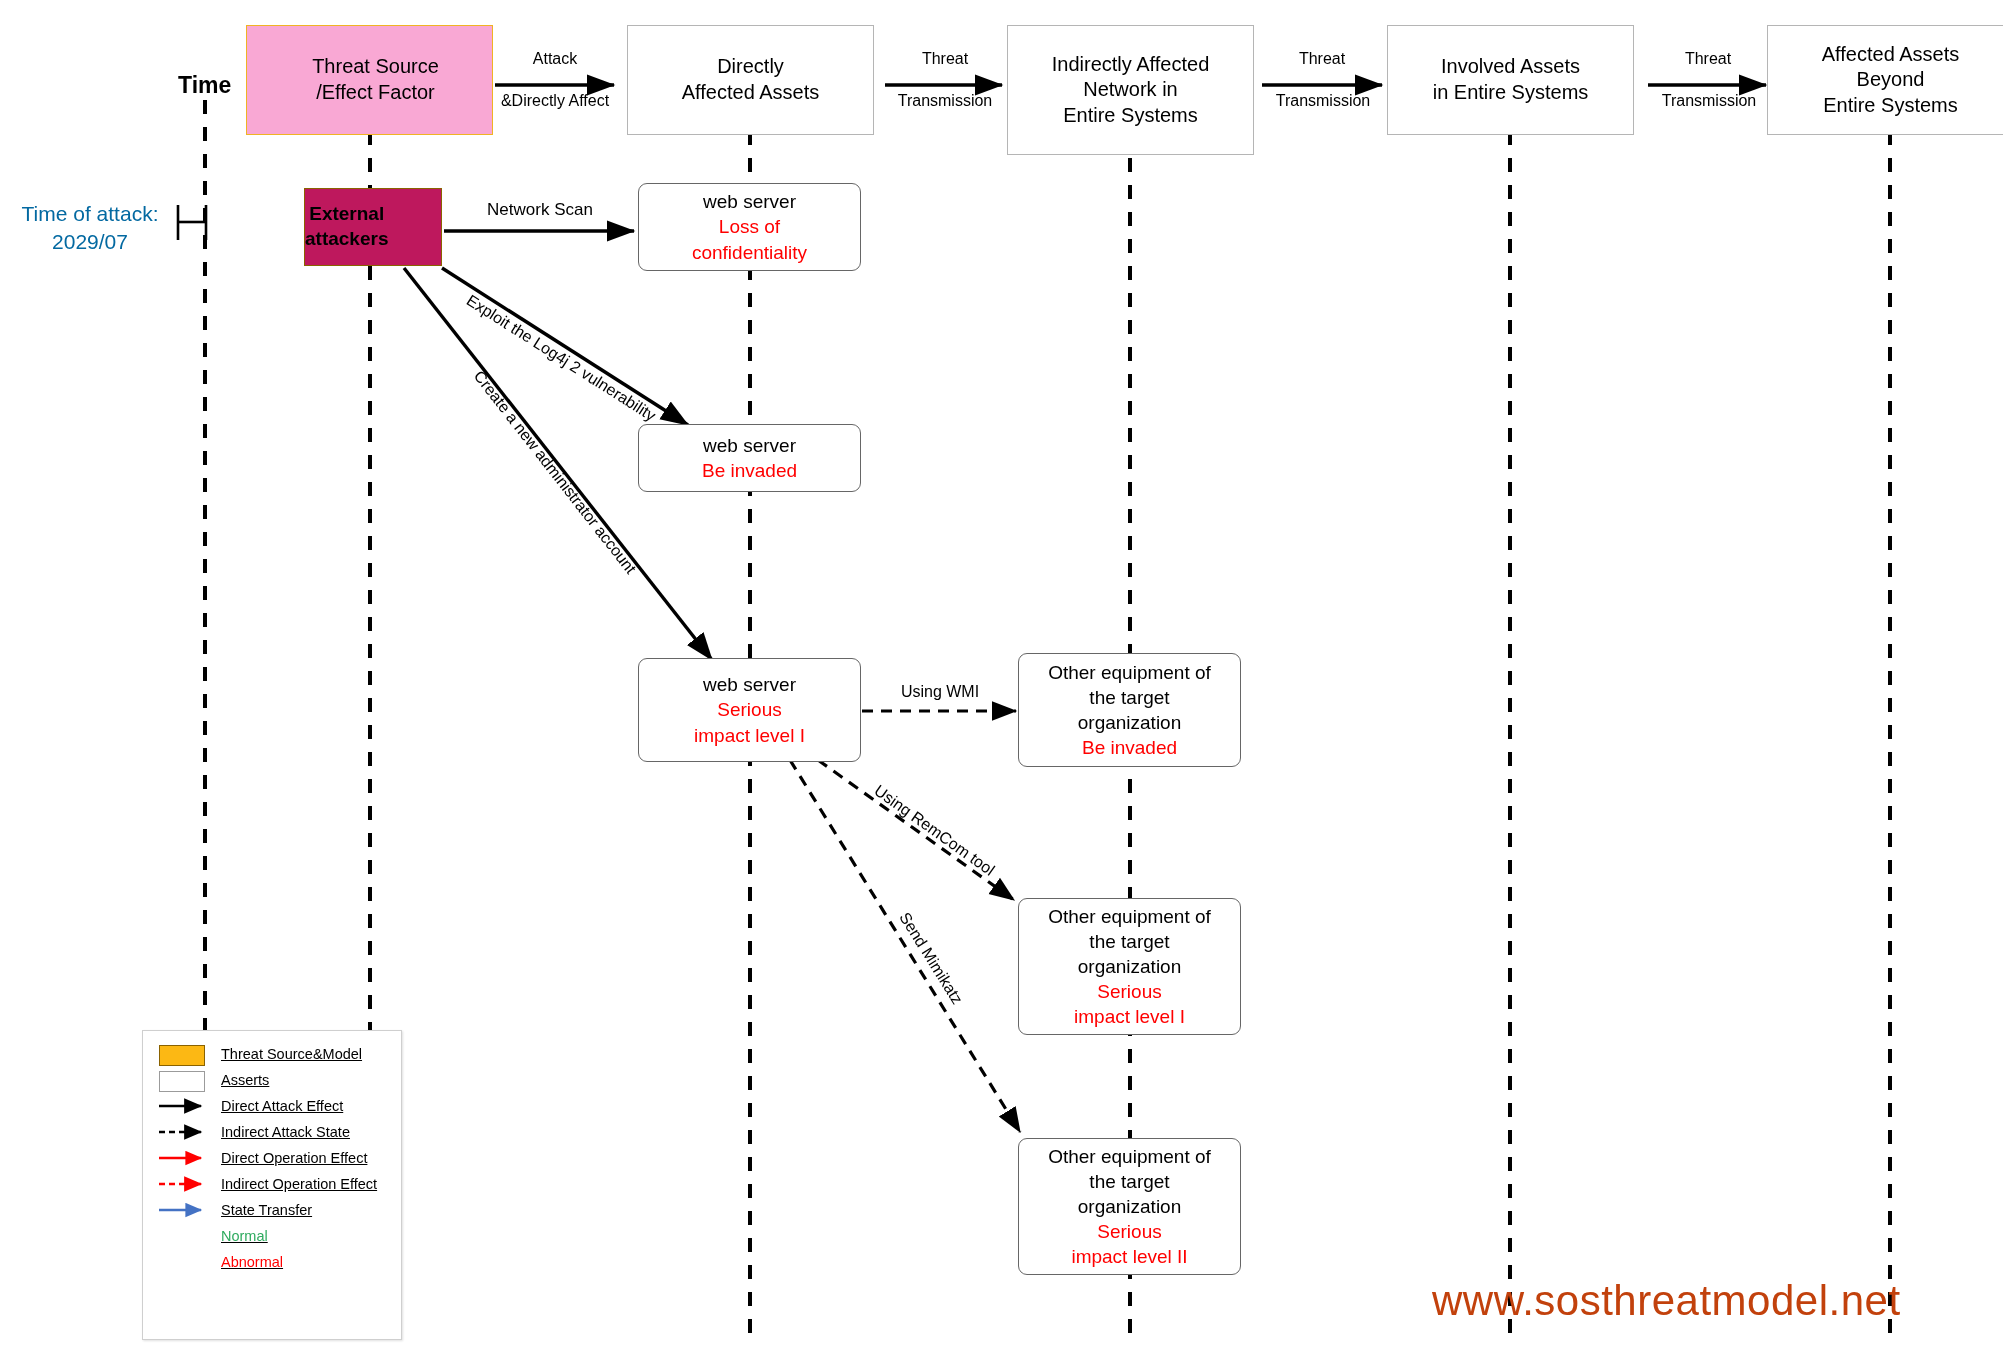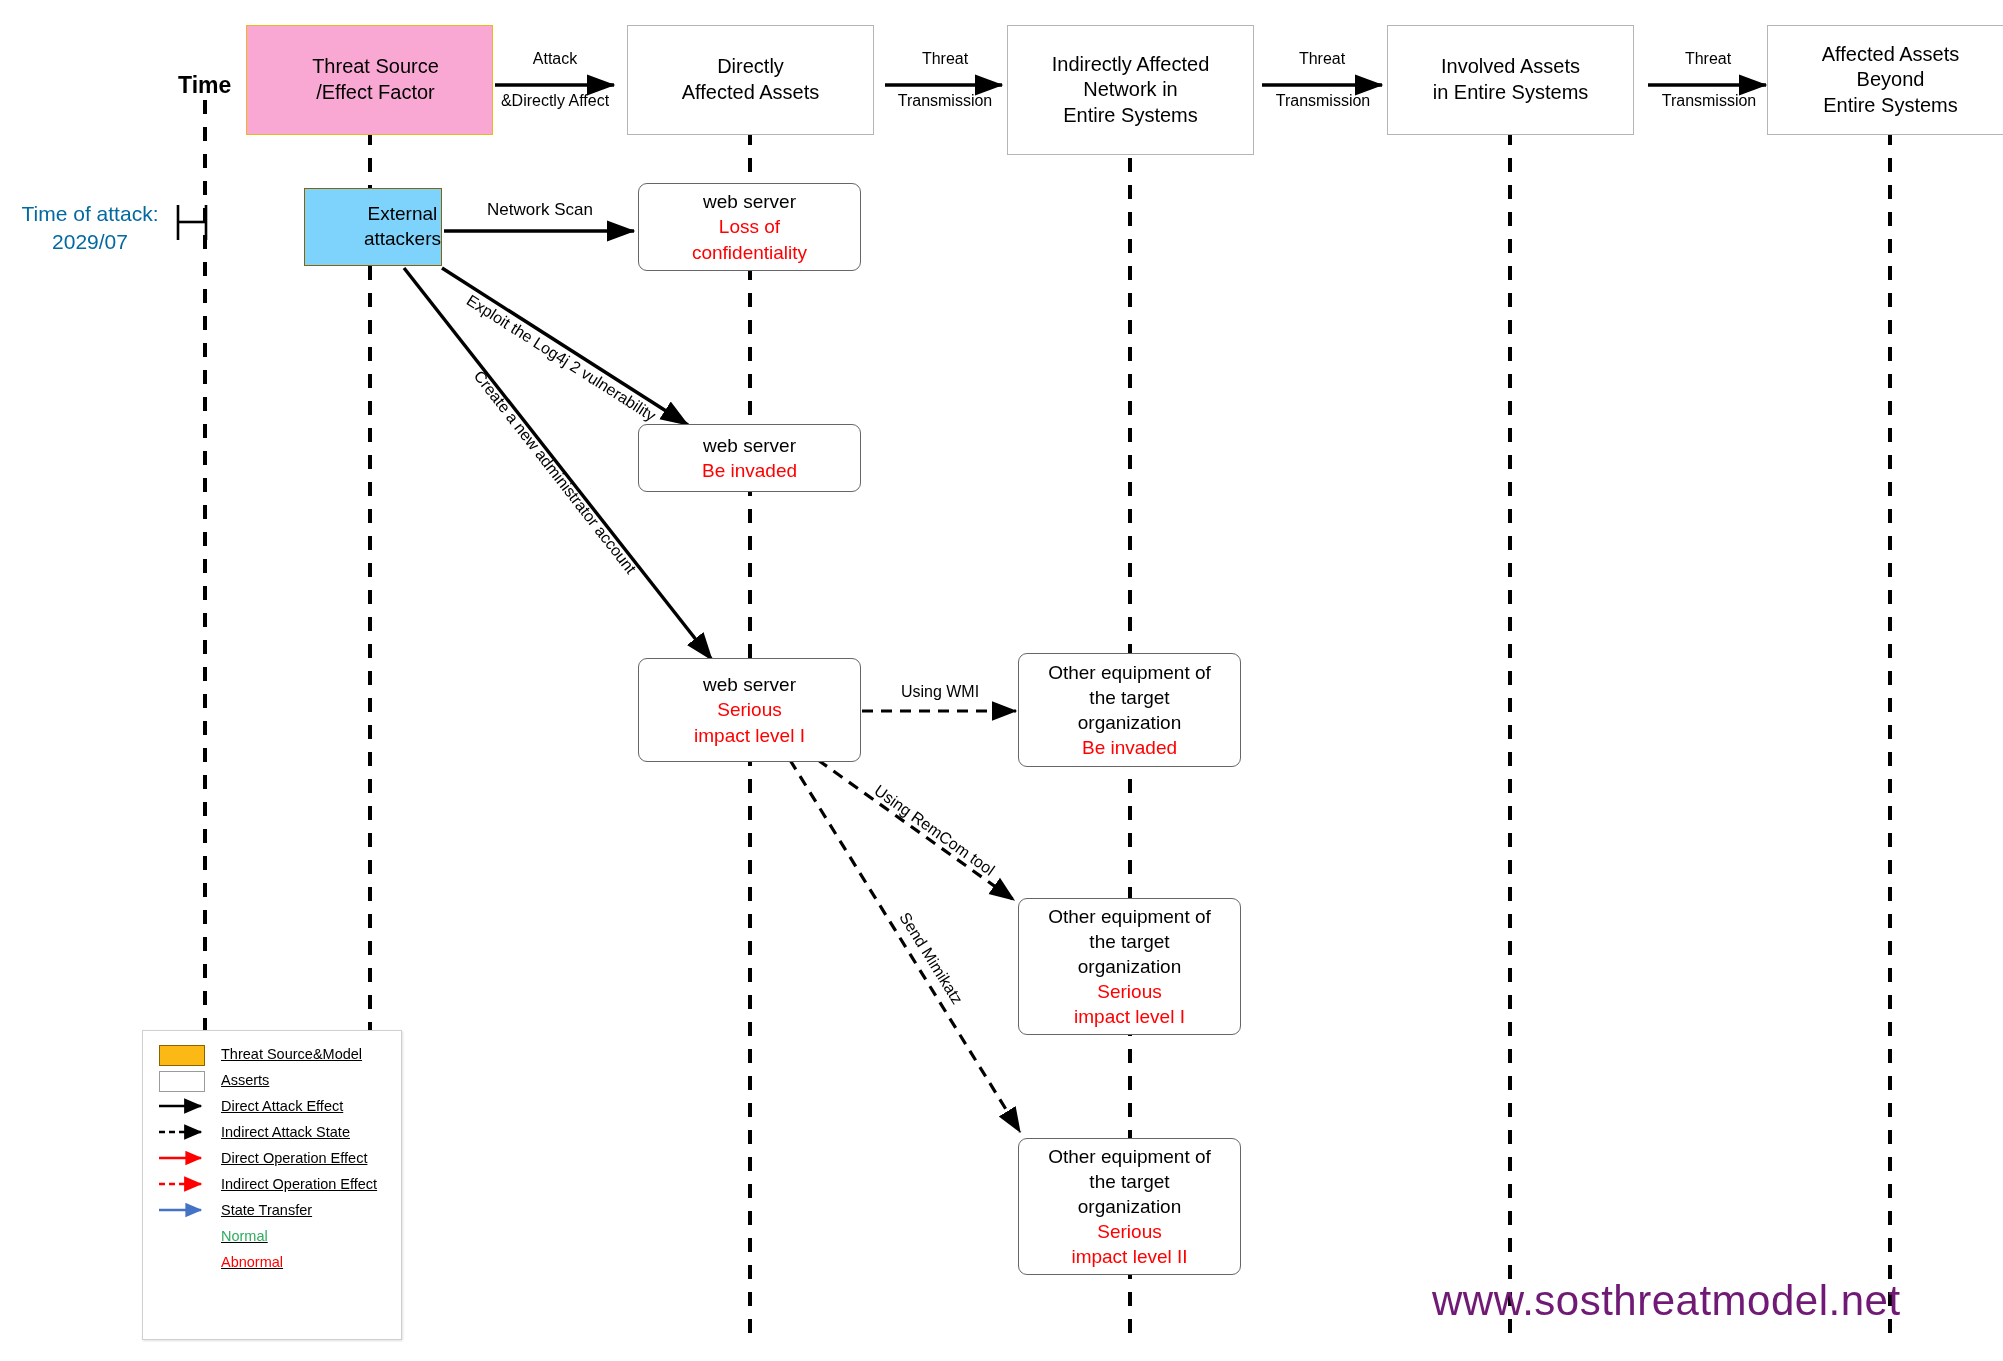--- a/index.html
+++ b/index.html
@@ -36,28 +36,29 @@
   }
   .phase-box.threat {
     background: #f9a8d4;
     border: 1px solid #f0b323;
     padding-left: 12px;
   }
   .phase-box.threat .lines { text-align: center; }
 
   
   .orange-node {
-    background: #7dd3fc;
+    background: #be185d;
     border: 1px solid #8a6200;
     display: flex;
     align-items: center;
-    justify-content: flex-end;
+    justify-content: flex-start;
     text-align: center;
     font-size: 19px;
     line-height: 1.3;
+    font-weight: bold;
   }
 
   
   .asset-node {
     background: #ffffff;
     border: 1px solid #666666;
     border-radius: 9px;
     display: flex;
     flex-direction: column;
     align-items: center;
@@ -134,21 +135,21 @@
     width: 44px; height: 19px;
     background: #ffffff; border: 1px solid #9b9b9b;
   }
   .legend-text.normal { color: #2fab5f; }
   .legend-text.abnormal { color: #ff0000; }
 
   
   .watermark {
     position: absolute;
     font-size: 42px;
-    color: #701a75;
+    color: #c2410c;
     white-space: nowrap;
     letter-spacing: 0.5px;
     font-family: "Liberation Sans", sans-serif;
   }
 
   
   #overlay {
     position: absolute;
     left: 0; top: 0;
     width: 2003px; height: 1361px;

